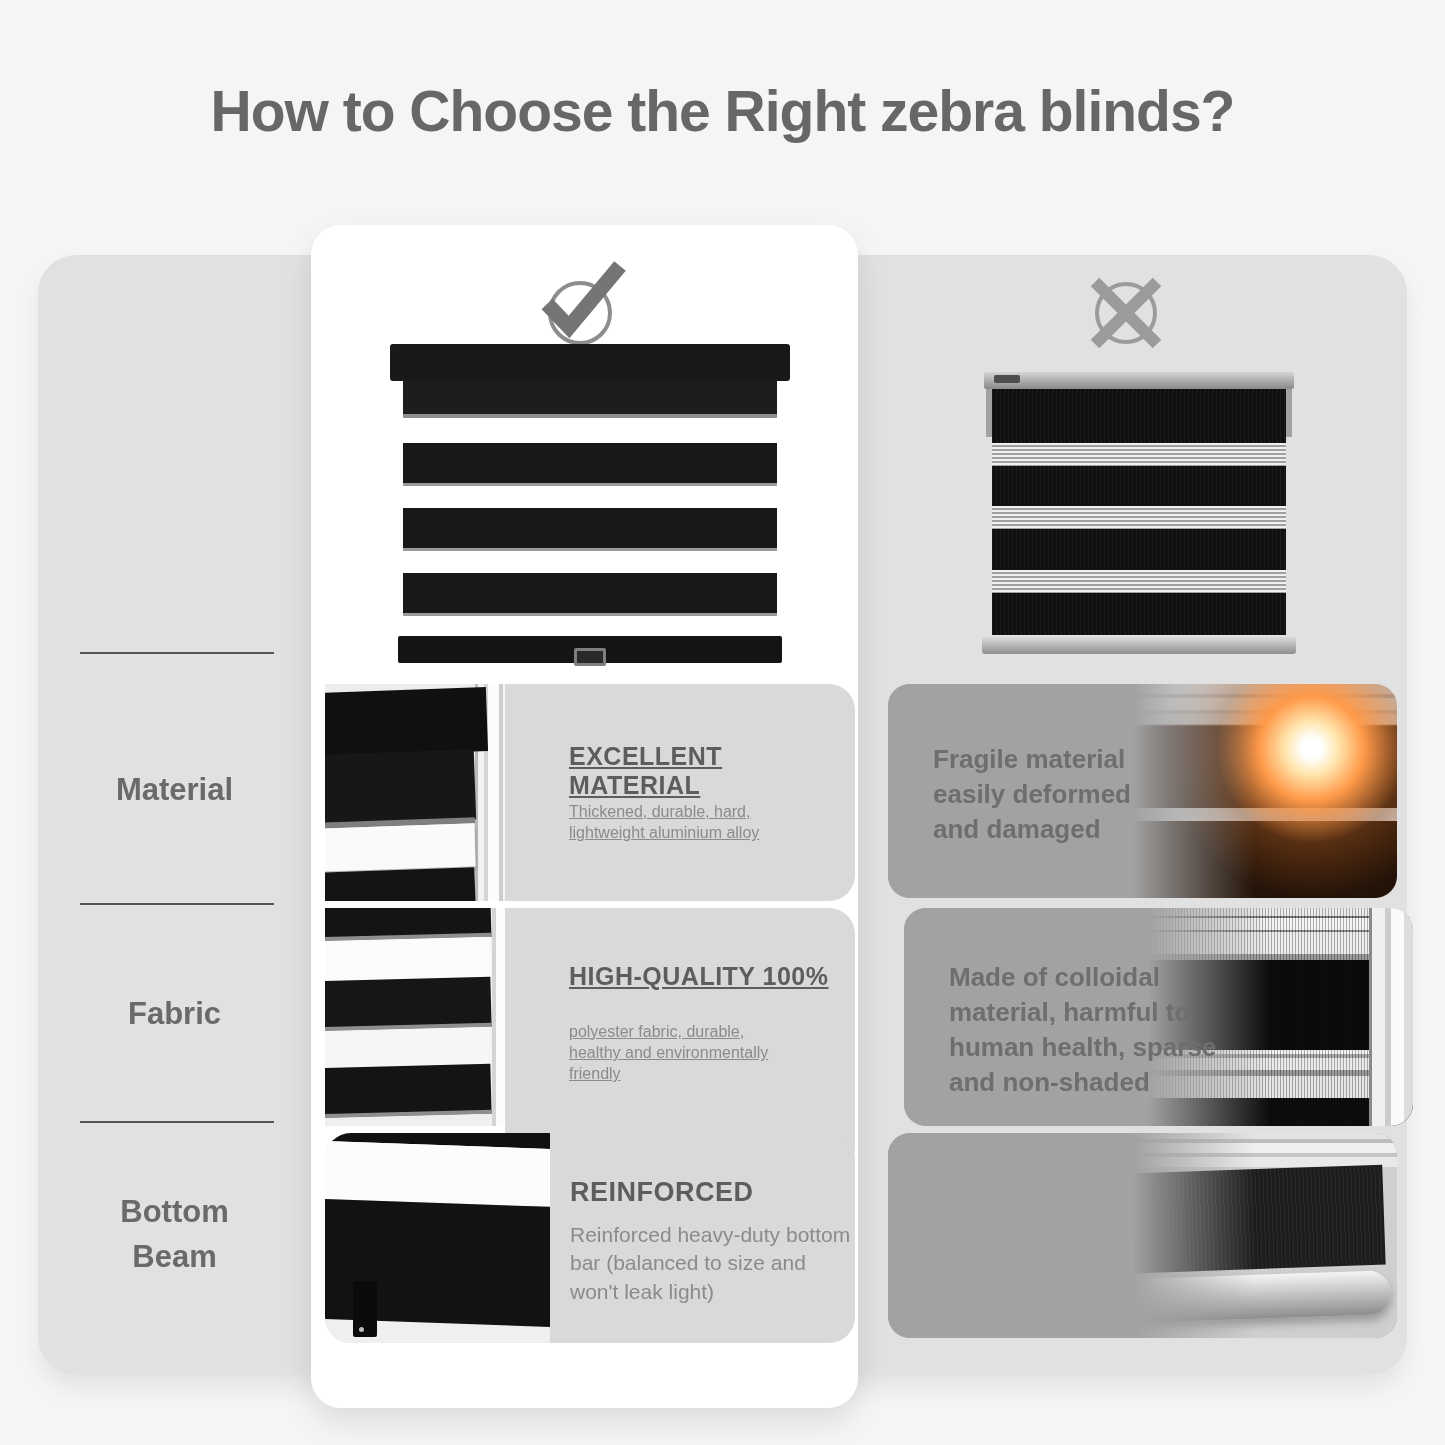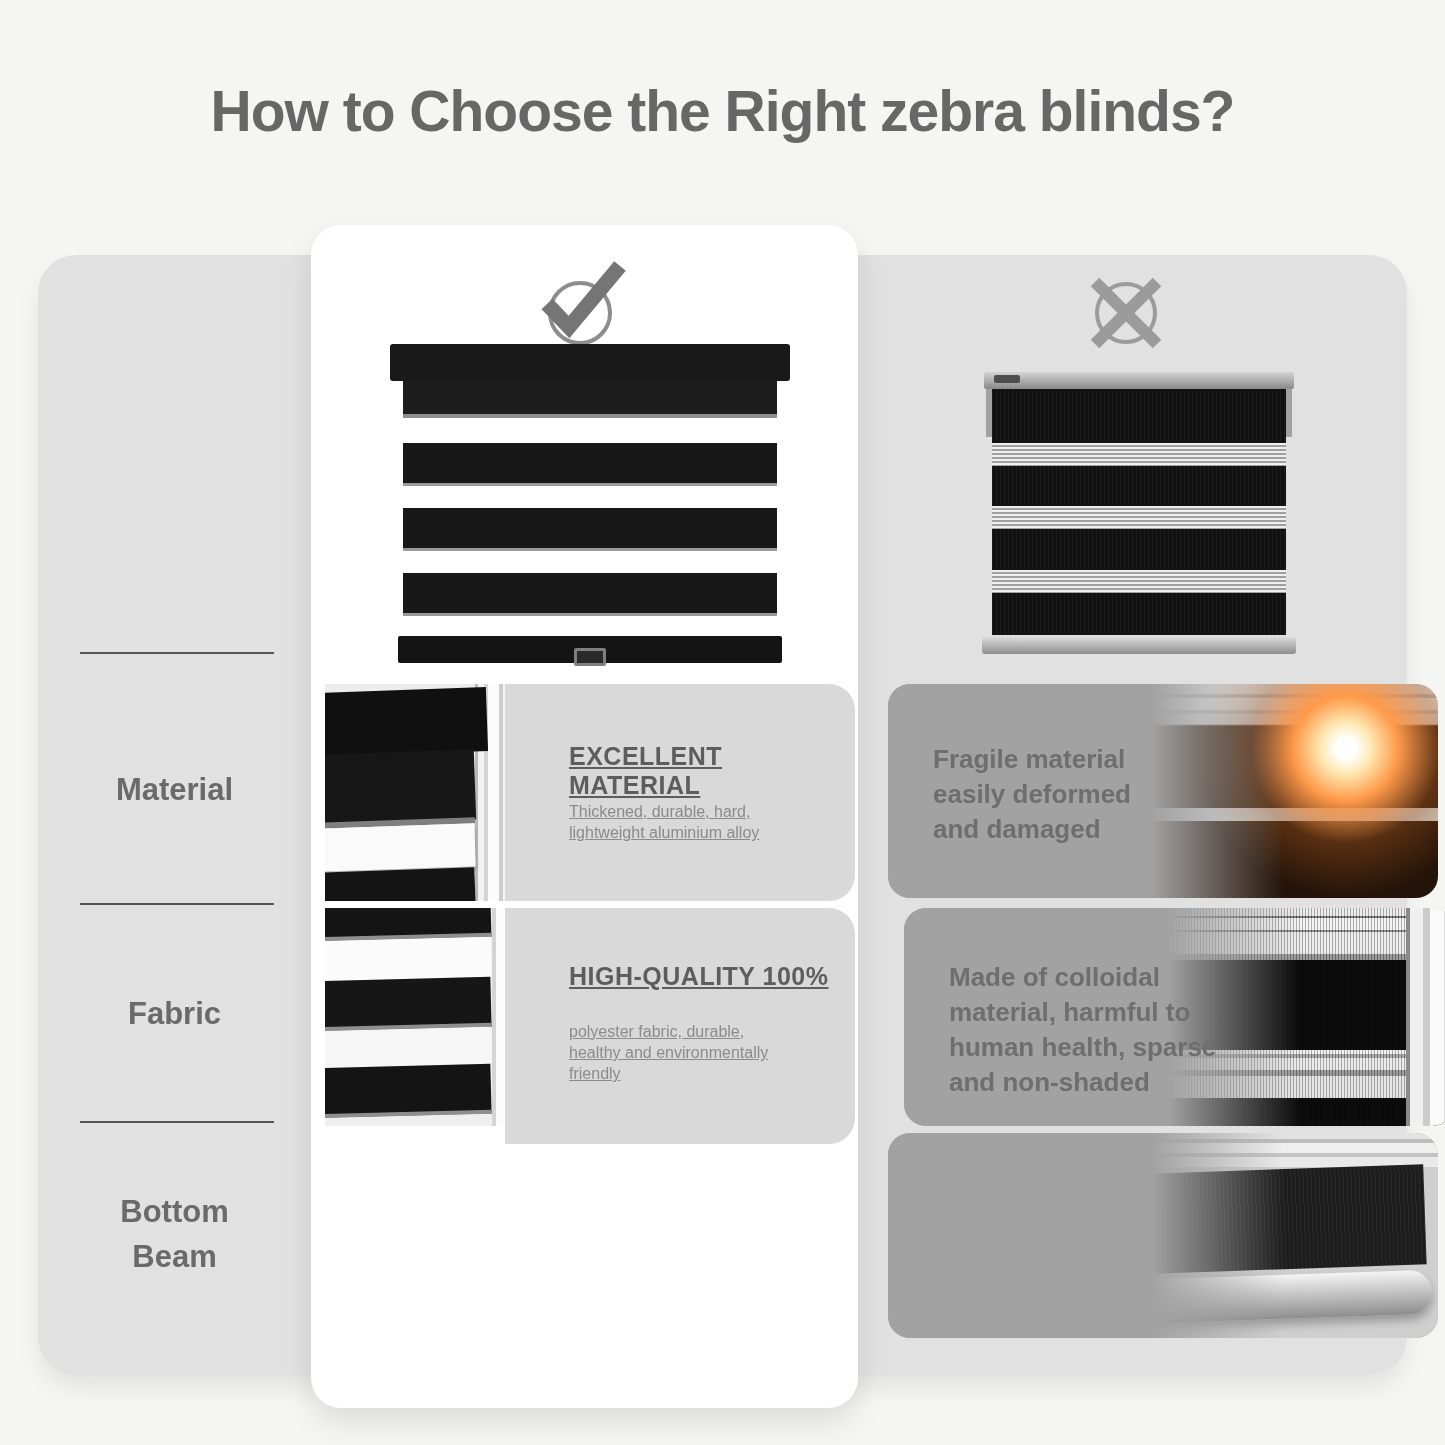--- a/index.html
+++ b/index.html
@@ -83,21 +83,21 @@
 
   
   .beam-panel{
     left:325px;top:1133px;width:530px;height:210px;
     background:#d9d9d9;border-radius:26px;overflow:hidden;
   }
   .beam-heading{left:245px;top:44px;font-size:27px;font-weight:700;color:#5d5d5d;letter-spacing:0.5px;}
   .beam-body{left:245px;top:88px;font-size:21px;color:#8b8b8b;line-height:1.35;}
 
   
-  .b-panel{left:888px;width:550px;border-radius:22px;overflow:hidden;background:#a2a2a2;}
+  .b-panel{left:888px;width:509px;border-radius:22px;overflow:hidden;background:#a2a2a2;}
   .b-photo{position:absolute;right:0;top:0;bottom:0;width:62%;}
   .b-fade{position:absolute;left:0;top:0;right:0;bottom:0;
     background:linear-gradient(90deg,#a2a2a2 0%,#a2a2a2 48%,rgba(162,162,162,0) 72%);}
   .b-text{position:absolute;left:45px;font-size:26px;font-weight:700;color:#6e6e6e;line-height:1.35;}
 
   
   .photo-sun{
     background:
       radial-gradient(circle at 73% 30%, #ffffff 0 10px, #ffe7b0 26px, #ff9a4a 52px, rgba(150,80,30,0.45) 95px, rgba(60,30,12,0) 150px),
       linear-gradient(180deg,#efefef 0 10px,#c9c9c9 10px 14px,#f3f3f3 14px 26px,#cfcfcf 26px 30px,#e8e8e8 30px 40px,#2c190d 42px 58%,#d8d8d8 58% 64%,#241308 64% 100%);
@@ -204,36 +204,49 @@
 
   <div class="abs g-photo" style="left:325px;top:908px;width:190px;height:218px;">
     <div class="abs molding" style="left:158px;top:0;width:32px;height:218px;"></div>
     <div class="abs" style="left:-8px;top:-6px;width:174px;height:33px;background:#141414;border-bottom:4px solid #8e8e8e;transform:rotate(-1.5deg);"></div>
     <div class="abs" style="left:-8px;top:31px;width:174px;height:40px;background:#fbfbfb;transform:rotate(-1.5deg);"></div>
     <div class="abs" style="left:-8px;top:71px;width:174px;height:46px;background:#161616;border-bottom:4px solid #8e8e8e;transform:rotate(-1.5deg);"></div>
     <div class="abs" style="left:-8px;top:121px;width:174px;height:37px;background:#f6f6f6;transform:rotate(-1.5deg);"></div>
     <div class="abs" style="left:-8px;top:158px;width:174px;height:46px;background:#141414;border-bottom:4px solid #8e8e8e;transform:rotate(-1.5deg);"></div>
     <div class="abs" style="left:-8px;top:208px;width:174px;height:16px;background:#efefef;transform:rotate(-1.5deg);"></div>
   </div>
-  <div class="abs g-note" style="left:505px;top:908px;width:350px;height:236px;">
+  <div class="abs g-note" style="left:505px;top:908px;width:350px;height:266px;">
     <div class="abs heading" style="left:64px;top:54px;">HIGH-QUALITY 100%</div>
     <div class="abs body prewrap" style="left:64px;top:96px;">polyester fabric, durable,
 healthy and environmentally
 friendly</div>
   </div>
 
   <div class="abs b-panel" style="top:908px;height:218px;margin-left:16px;">
     <div class="b-photo photo-sparse"></div>
     <div class="b-fade"></div>
     <div class="b-text prewrap" style="top:52px;">Made of colloidal
 material, harmful to
 human health, sparse
 and non-shaded</div>
   </div>
 
+  <div class="abs beam-panel">
+    <div class="abs g-photo" style="left:0;top:0;width:225px;height:210px;background:#efefef;">
+      <div class="abs" style="left:-12px;top:-16px;width:250px;height:28px;background:#101010;transform:rotate(2deg);"></div>
+      <div class="abs" style="left:-12px;top:12px;width:250px;height:58px;background:#fcfcfc;transform:rotate(2deg);box-shadow:0 2px 3px rgba(0,0,0,0.15);"></div>
+      <div class="abs" style="left:-12px;top:70px;width:250px;height:120px;background:#121212;transform:rotate(2deg);"></div>
+      <div class="abs" style="left:28px;top:148px;width:24px;height:56px;background:#0b0b0b;border-radius:2px;"></div>
+      <div class="abs" style="left:34px;top:194px;width:5px;height:5px;background:#bdbdbd;border-radius:50%;"></div>
+    </div>
+    <div class="abs beam-heading">REINFORCED</div>
+    <div class="abs beam-body prewrap">Reinforced heavy-duty bottom
+bar (balanced to size and
+won't leak light)</div>
+  </div>
 
   <div class="abs b-panel" style="top:1133px;height:205px;">
     <div class="b-photo photo-rail">
       <div class="rail-fabric"></div>
       <div class="rail-bar"></div>
     </div>
     <div class="b-fade"></div>
   </div>
 
 </div>

